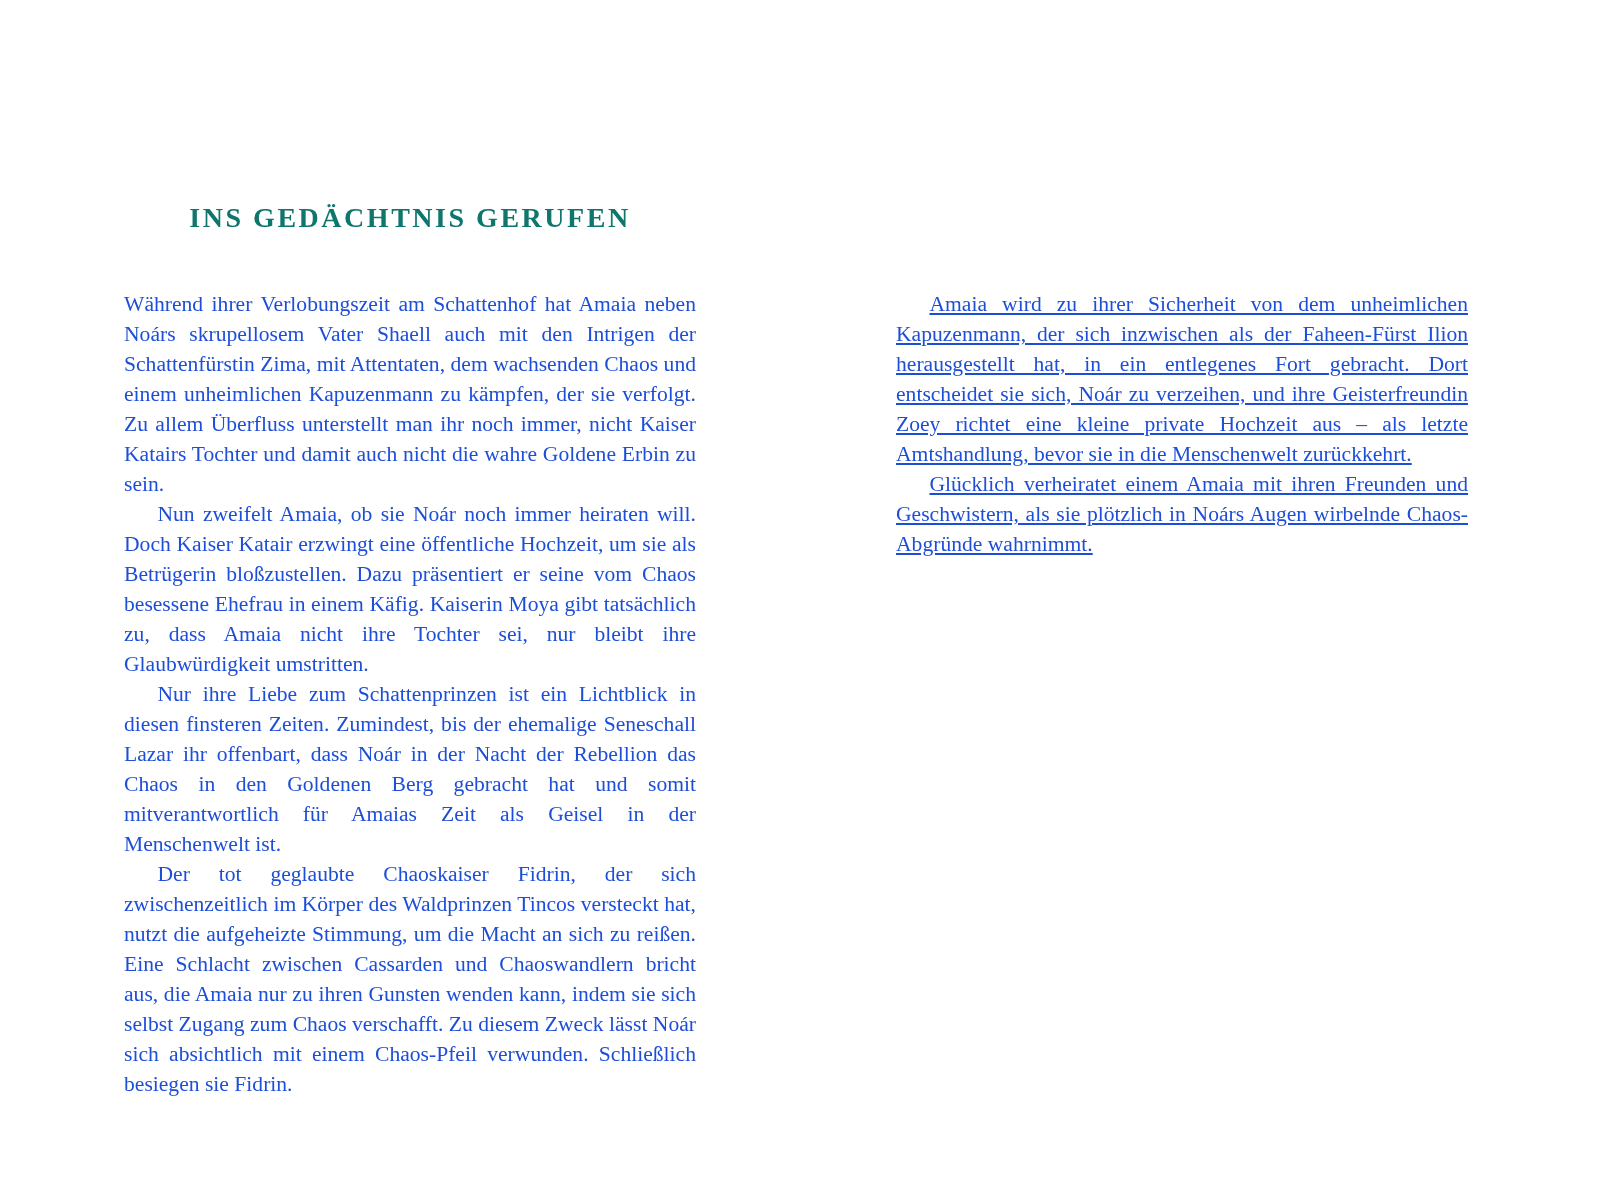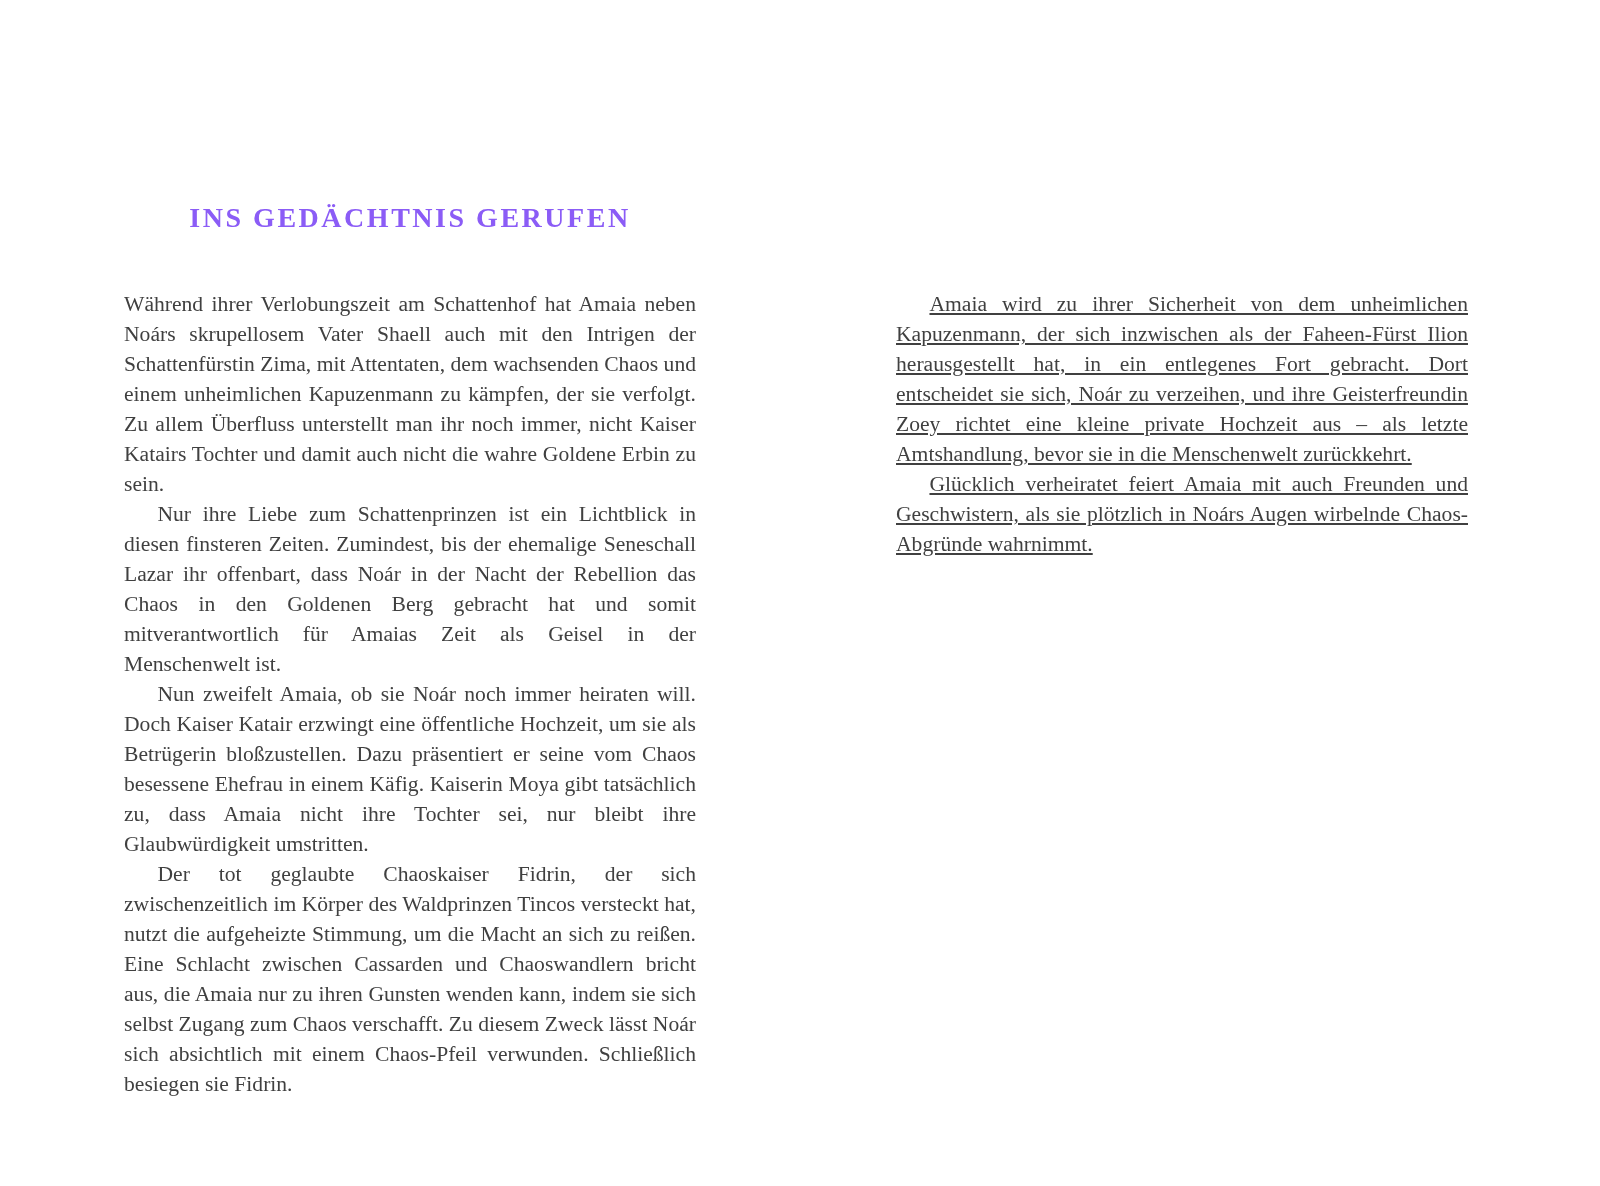--- a/index.html
+++ b/index.html
@@ -19,30 +19,30 @@
     position: absolute;
     left: 124px;
     top: 183px;
     width: 572px;
     text-align: center;
     font-family: "Liberation Serif", "DejaVu Serif", serif;
     font-size: 28px;
     font-weight: 600;
     letter-spacing: 0.09em;
     text-transform: uppercase;
-    color: #8b5cf6;
+    color: #0f766e;
     white-space: nowrap;
   }
   .text-column {
     position: absolute;
     top: 289px;
     width: 572px;
     font-size: 21.6px;
     line-height: 30px;
-    color: #404040;
+    color: #1d4ed8;
     text-align: justify;
     hyphens: auto;
     -webkit-hyphens: auto;
   }
   .column-left  { left: 124px; }
   .column-right { left: 896px; text-decoration: underline; }
   .text-column p {
     margin: 0;
     padding: 0;
     text-indent: 1.55em;
@@ -53,23 +53,23 @@
 </style>
 </head>
 <body>
 
 <div id="page">
 
   <h1 class="chapter-heading">INS GEDÄCHTNIS GERUFEN</h1>
 
   <div class="text-column column-left">
     <p class="no-indent">Während ihrer Verlobungszeit am Schattenhof hat Amaia neben Noárs skrupellosem Vater Shaell auch mit den Intrigen der Schattenfürstin Zima, mit Attentaten, dem wachsenden Chaos und einem unheimlichen Kapuzenmann zu kämpfen, der sie verfolgt. Zu allem Überfluss unterstellt man ihr noch immer, nicht Kaiser Katairs Tochter und damit auch nicht die wahre Goldene Erbin zu sein.</p>
+    <p>Nun zweifelt Amaia, ob sie Noár noch immer heiraten will. Doch Kaiser Katair erzwingt eine öffentliche Hochzeit, um sie als Betrügerin bloßzustellen. Dazu präsentiert er seine vom Chaos besessene Ehefrau in einem Käfig. Kaiserin Moya gibt tatsächlich zu, dass Amaia nicht ihre Tochter sei, nur bleibt ihre Glaubwürdigkeit umstritten.</p>
     <p>Nur ihre Liebe zum Schattenprinzen ist ein Lichtblick in diesen finsteren Zeiten. Zumindest, bis der ehemalige Seneschall Lazar ihr offenbart, dass Noár in der Nacht der Rebellion das Chaos in den Goldenen Berg gebracht hat und somit mitverantwortlich für Amaias Zeit als Geisel in der Menschenwelt ist.</p>
-    <p>Nun zweifelt Amaia, ob sie Noár noch immer heiraten will. Doch Kaiser Katair erzwingt eine öffentliche Hochzeit, um sie als Betrügerin bloßzustellen. Dazu präsentiert er seine vom Chaos besessene Ehefrau in einem Käfig. Kaiserin Moya gibt tatsächlich zu, dass Amaia nicht ihre Tochter sei, nur bleibt ihre Glaubwürdigkeit umstritten.</p>
     <p>Der tot geglaubte Chaoskaiser Fidrin, der sich zwischenzeitlich im Körper des Waldprinzen Tincos versteckt hat, nutzt die aufgeheizte Stimmung, um die Macht an sich zu reißen. Eine Schlacht zwischen Cassarden und Chaoswandlern bricht aus, die Amaia nur zu ihren Gunsten wenden kann, indem sie sich selbst Zugang zum Chaos verschafft. Zu diesem Zweck lässt Noár sich absichtlich mit einem Chaos-Pfeil verwunden. Schließlich besiegen sie Fidrin.</p>
   </div>
 
   <div class="text-column column-right">
     <p>Amaia wird zu ihrer Sicherheit von dem unheimlichen Kapuzenmann, der sich inzwischen als der Faheen-Fürst Ilion herausgestellt hat, in ein entlegenes Fort gebracht. Dort entscheidet sie sich, Noár zu verzeihen, und ihre Geisterfreundin Zoey richtet eine kleine private Hochzeit aus – als letzte Amtshandlung, bevor sie in die Menschenwelt zurückkehrt.</p>
-    <p>Glücklich verheiratet feiert Amaia mit auch Freunden und Geschwistern, als sie plötzlich in Noárs Augen wirbelnde Chaos-Abgründe wahrnimmt.</p>
+    <p>Glücklich verheiratet einem Amaia mit ihren Freunden und Geschwistern, als sie plötzlich in Noárs Augen wirbelnde Chaos-Abgründe wahrnimmt.</p>
   </div>
 
 </div>
 
 </body></html>

